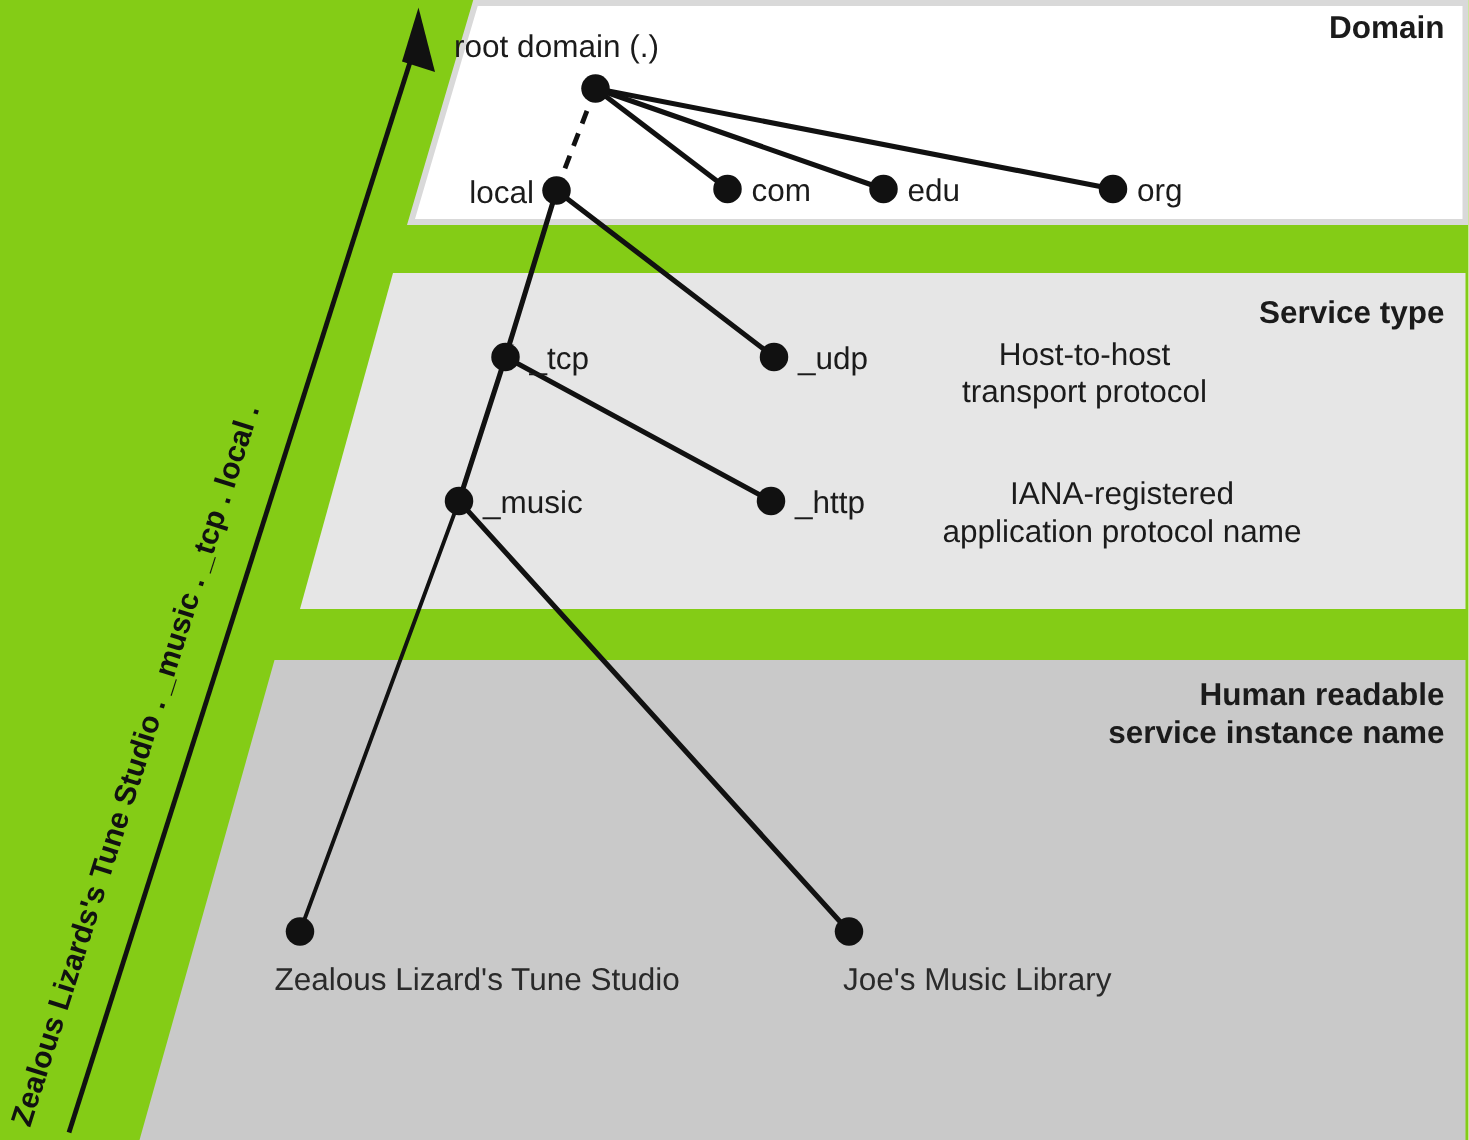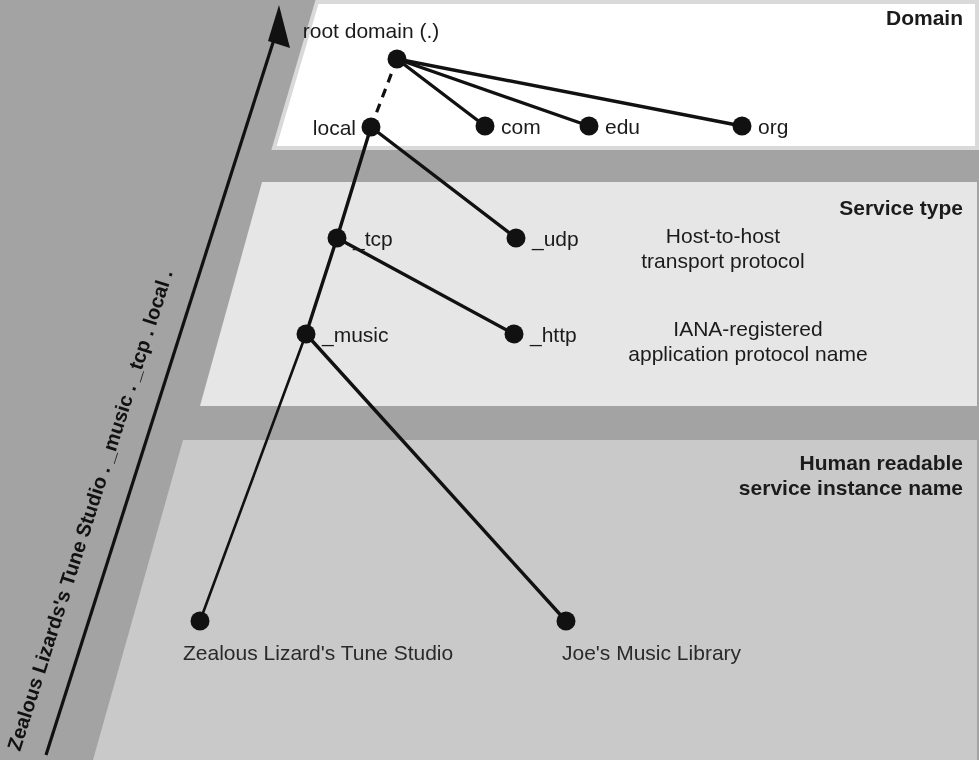--- a/index.html
+++ b/index.html
@@ -10,21 +10,21 @@
   }
   body {
     font-family: "Liberation Sans", sans-serif;
     -webkit-font-smoothing: antialiased;
   }
   #stage {
     position: relative;
     width: 979px;
     height: 760px;
     overflow: hidden;
-    background: #a3a3a3;
+    background: #84cc16;
   }
   #stage svg {
     position: absolute;
     left: 0;
     top: 0;
   }
   .band-title {
     font-weight: bold;
     font-size: 21px;
     fill: #1b1b1b;

